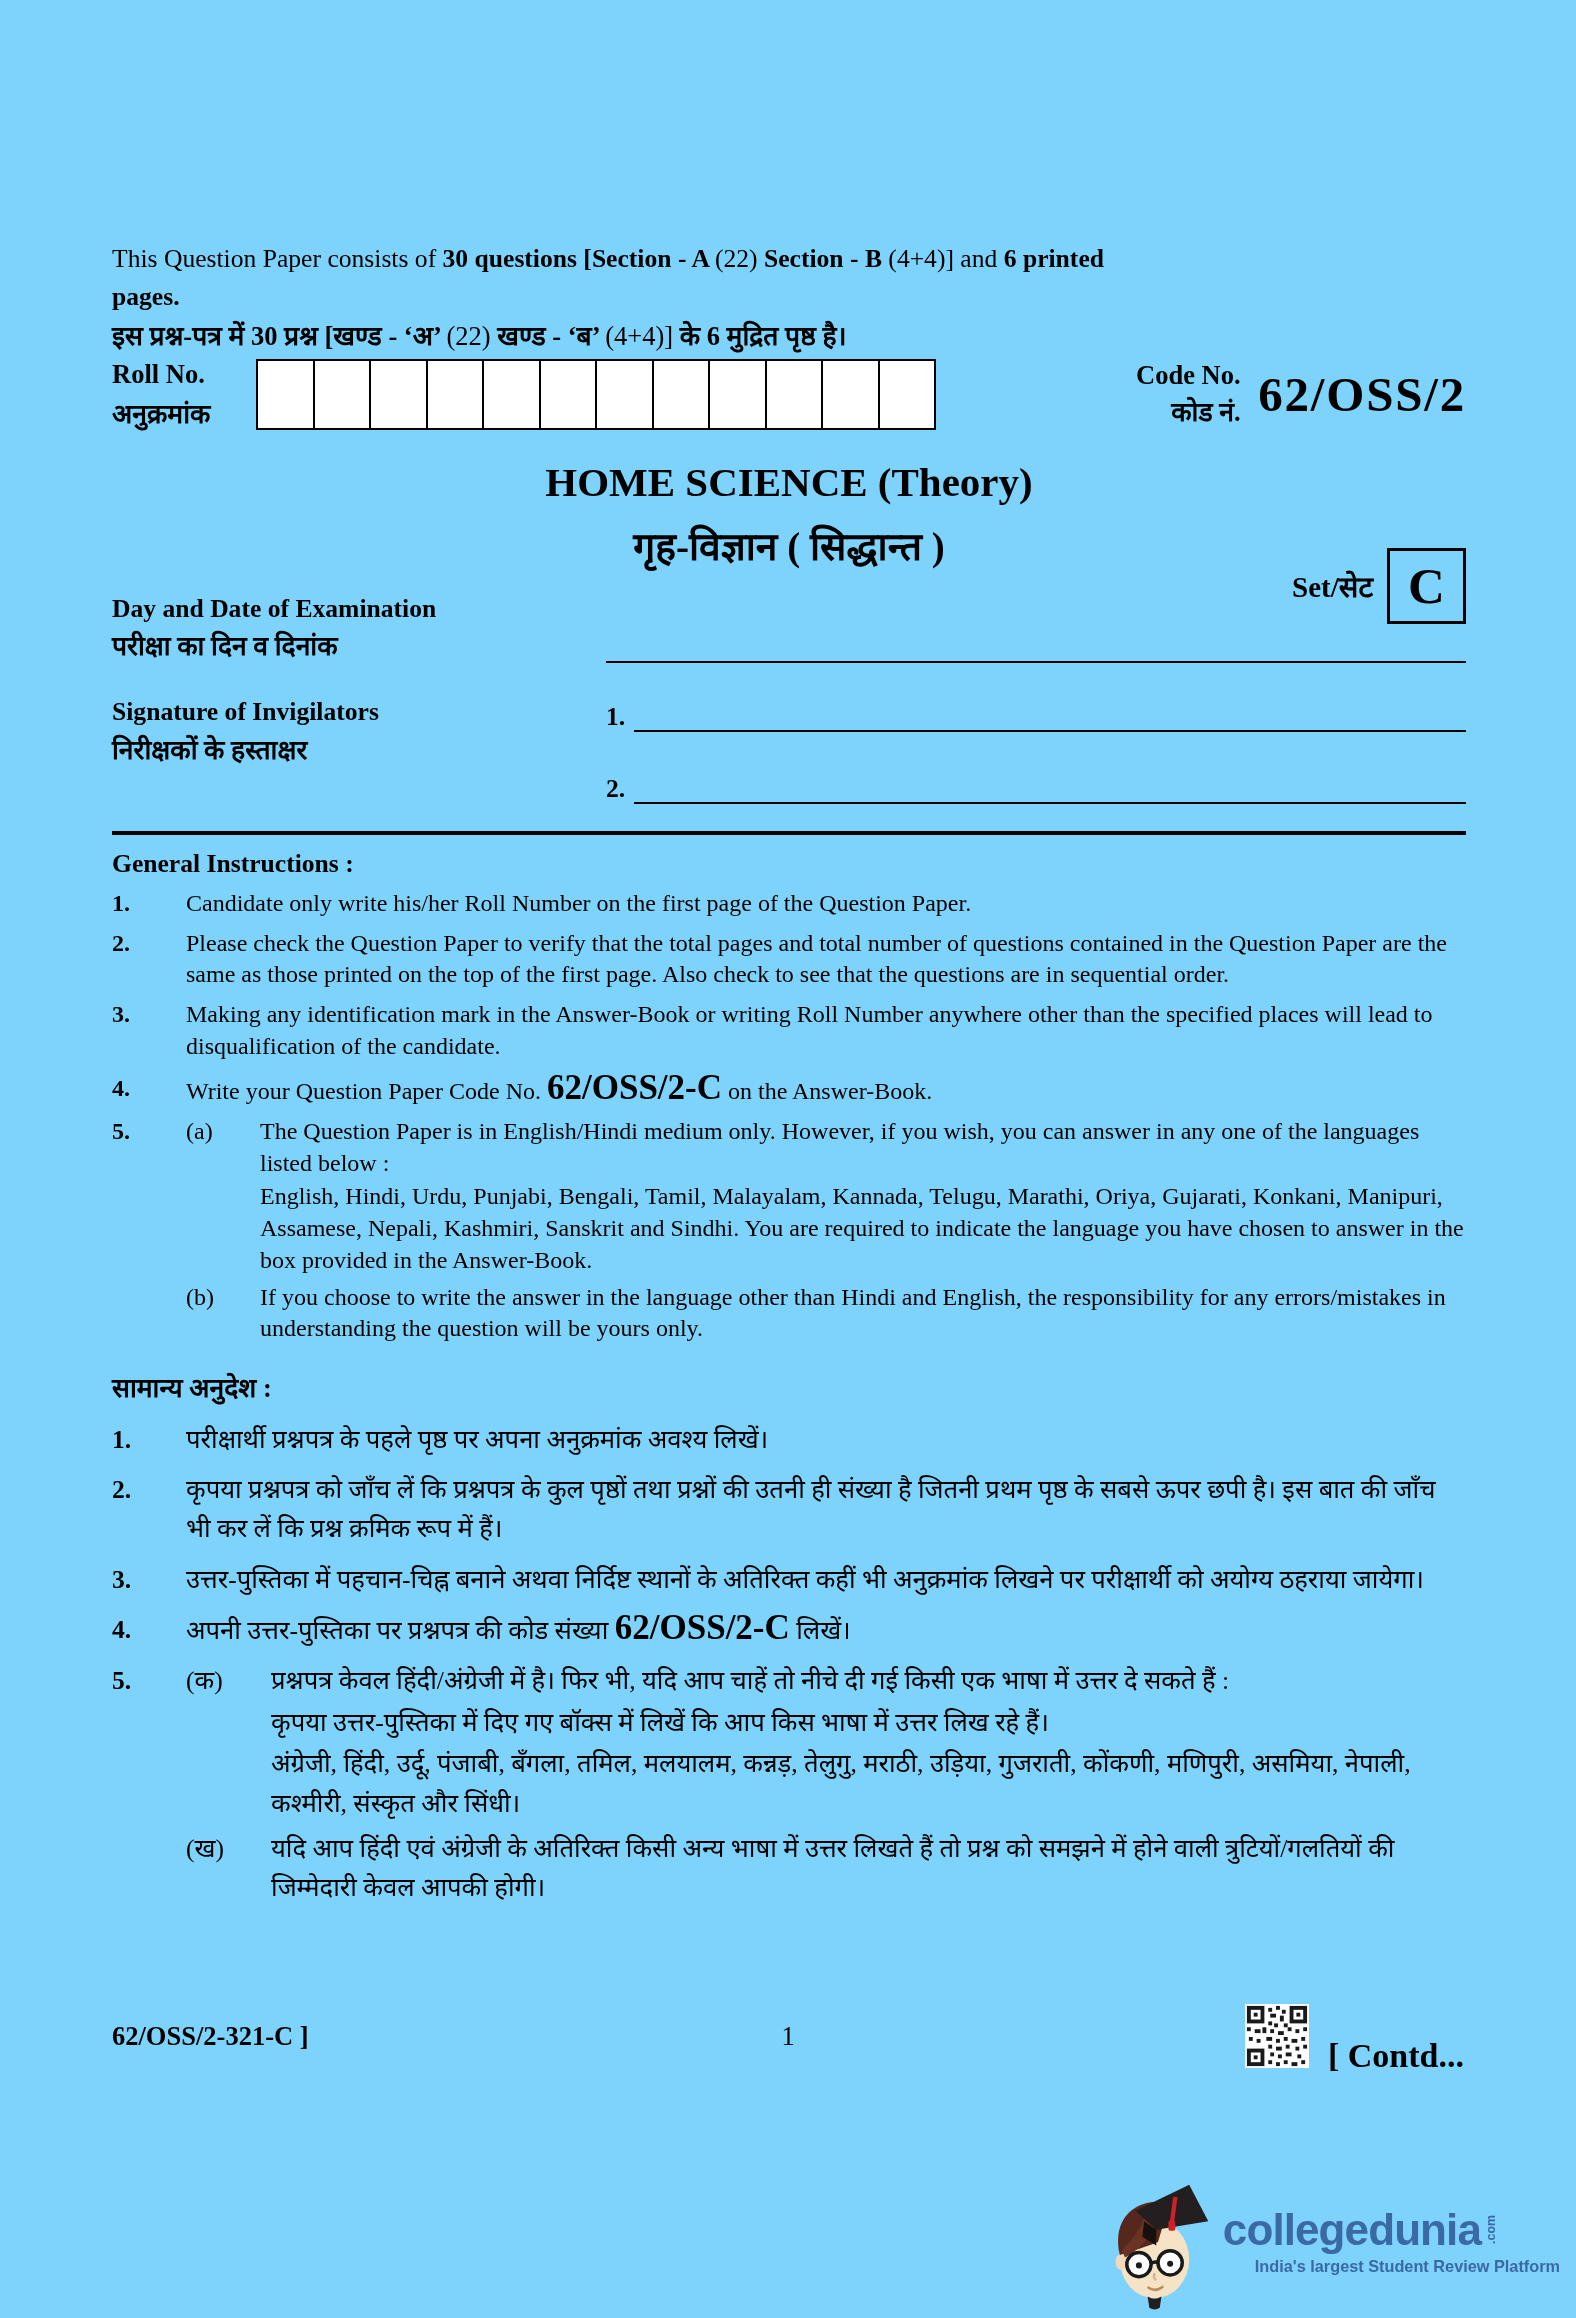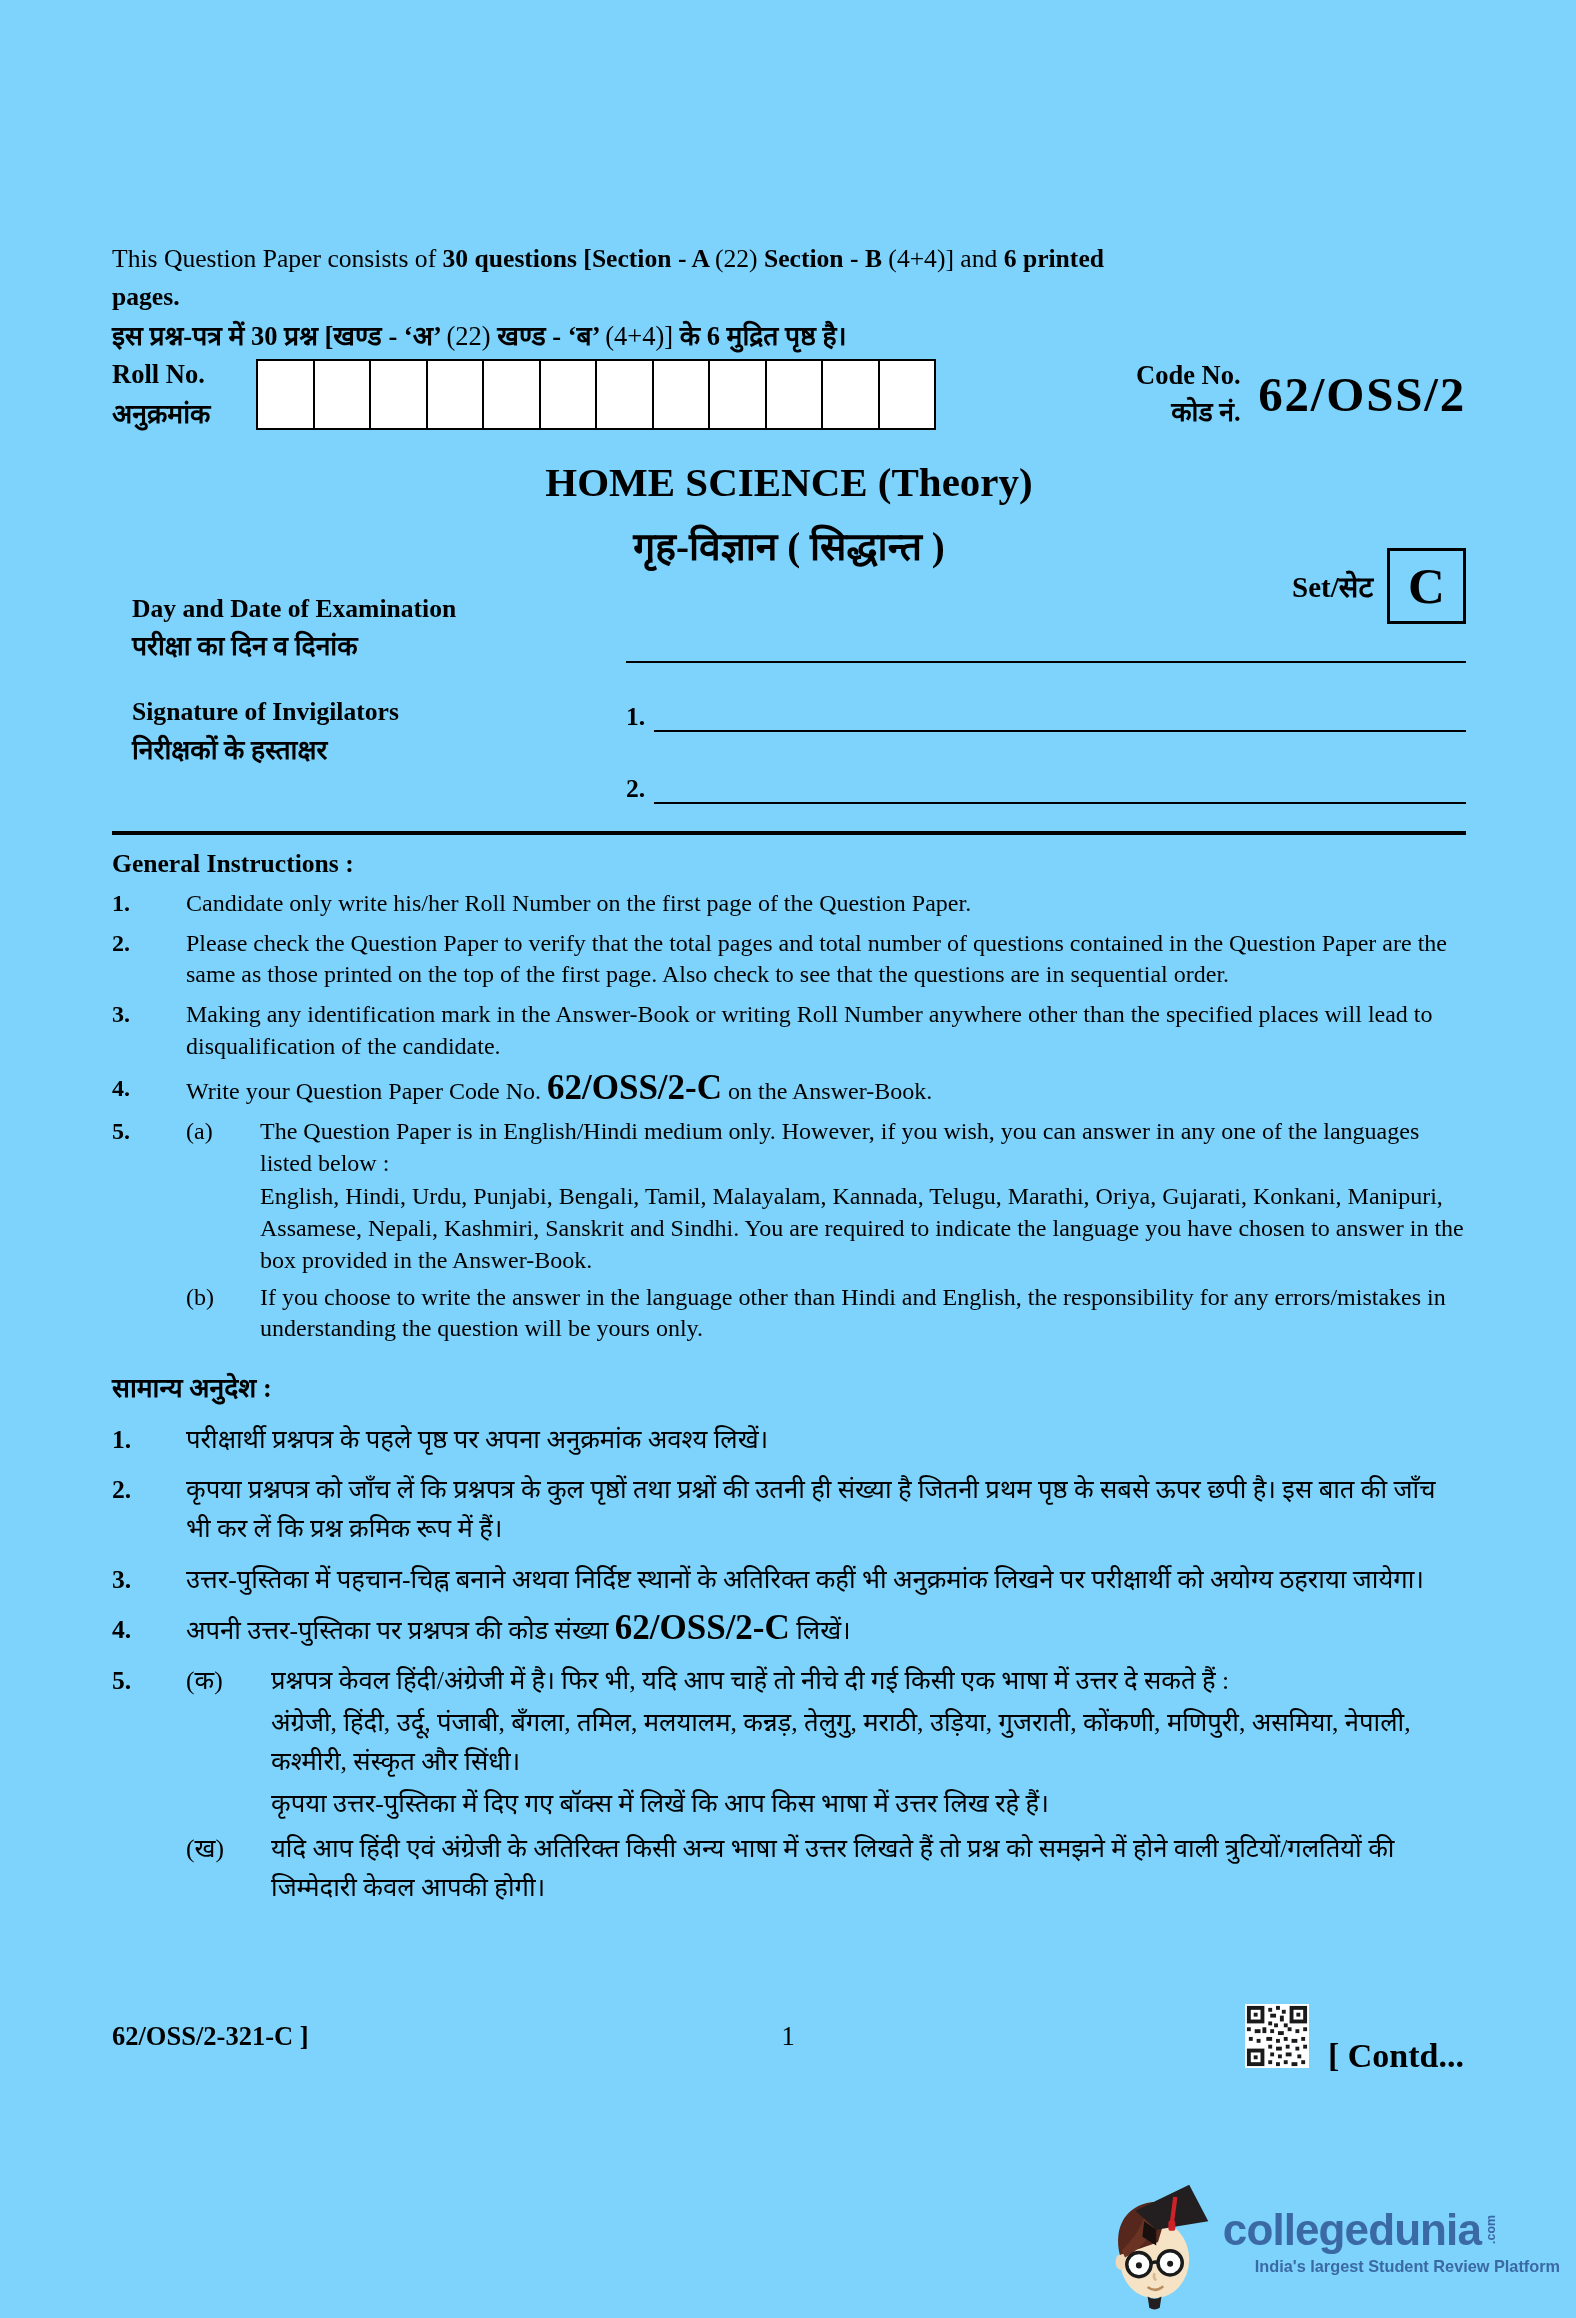--- a/index.html
+++ b/index.html
@@ -38,21 +38,21 @@
   .title-block { position:relative; text-align:center; margin-top:26.5px; }
   .title-en { font-size:41px; font-weight:bold; }
   .title-hi { font-size:39px; font-weight:bold; margin-top:12.4px; }
   .title-code { font-size:37px; font-weight:bold; margin-top:10.6px; }
   .set-box { position:absolute; right:0; top:90px; display:flex; align-items:center; }
   .set-label { font-size:29px; font-weight:bold; margin-right:14px; }
   .set-square { width:79px; height:76px; border:3.5px solid #000; display:flex; align-items:center; justify-content:center;
                 font-size:51px; font-weight:bold; }
 
   
-  .exam-details { margin-top:23px;margin-left:20px; }
+  .exam-details { margin-top:23px; }
   .detail-row { display:flex; }
   .detail-labels { width:494px; flex-shrink:0; }
   .detail-labels .en { font-size:25.6px; font-weight:bold; }
   .detail-labels .hi { font-size:26.5px; font-weight:bold; margin-top:3.5px; }
   .fill-col { flex:1; display:flex; flex-direction:column; justify-content:flex-end; }
   .u-line { border-bottom:2.6px solid #000; flex:1; }
   .line-wrap { display:flex; align-items:flex-end; height:35px; }
   .sig-row { margin-top:34px; }
   .sig-num { font-size:25.6px; font-weight:bold; margin-right:8.8px; }
   .sig-line-1 { display:flex; align-items:flex-end; height:35px; }
@@ -233,22 +233,22 @@
         <span class="num">4.</span>
         <span class="itext"><span>अपनी उत्तर-पुस्तिका पर प्रश्नपत्र की कोड संख्या </span><span class="inline-code">62/OSS/2-C</span><span> लिखें।</span></span>
       </div>
       <div class="item">
         <span class="num">5.</span>
         <span class="itext">
           <div class="sub">
             <span class="slabel">(क)</span>
             <span style="flex:1;">
               <div class="para">प्रश्नपत्र केवल हिंदी/अंग्रेजी में है।  फिर भी, यदि आप चाहें तो नीचे दी गई किसी एक भाषा में उत्तर दे सकते हैं :</div>
+              <div class="para">कृपया उत्तर-पुस्तिका में दिए गए बॉक्स में लिखें कि आप किस भाषा में उत्तर लिख रहे हैं।</div>
               <div class="para">अंग्रेजी, हिंदी, उर्दू, पंजाबी, बँगला, तमिल, मलयालम, कन्नड़, तेलुगु, मराठी, उड़िया, गुजराती, कोंकणी, मणिपुरी, असमिया, नेपाली, कश्मीरी, संस्कृत और सिंधी।</div>
-              <div class="para">कृपया उत्तर-पुस्तिका में दिए गए बॉक्स में लिखें कि आप किस भाषा में उत्तर लिख रहे हैं।</div>
             </span>
           </div>
           <div class="sub">
             <span class="slabel">(ख)</span>
             <span style="flex:1;">यदि आप हिंदी एवं अंग्रेजी के अतिरिक्त किसी अन्य भाषा में उत्तर लिखते हैं तो प्रश्न को समझने में होने वाली त्रुटियों/गलतियों की जिम्मेदारी केवल आपकी होगी।</span>
           </div>
         </span>
       </div>
     </div>
 

